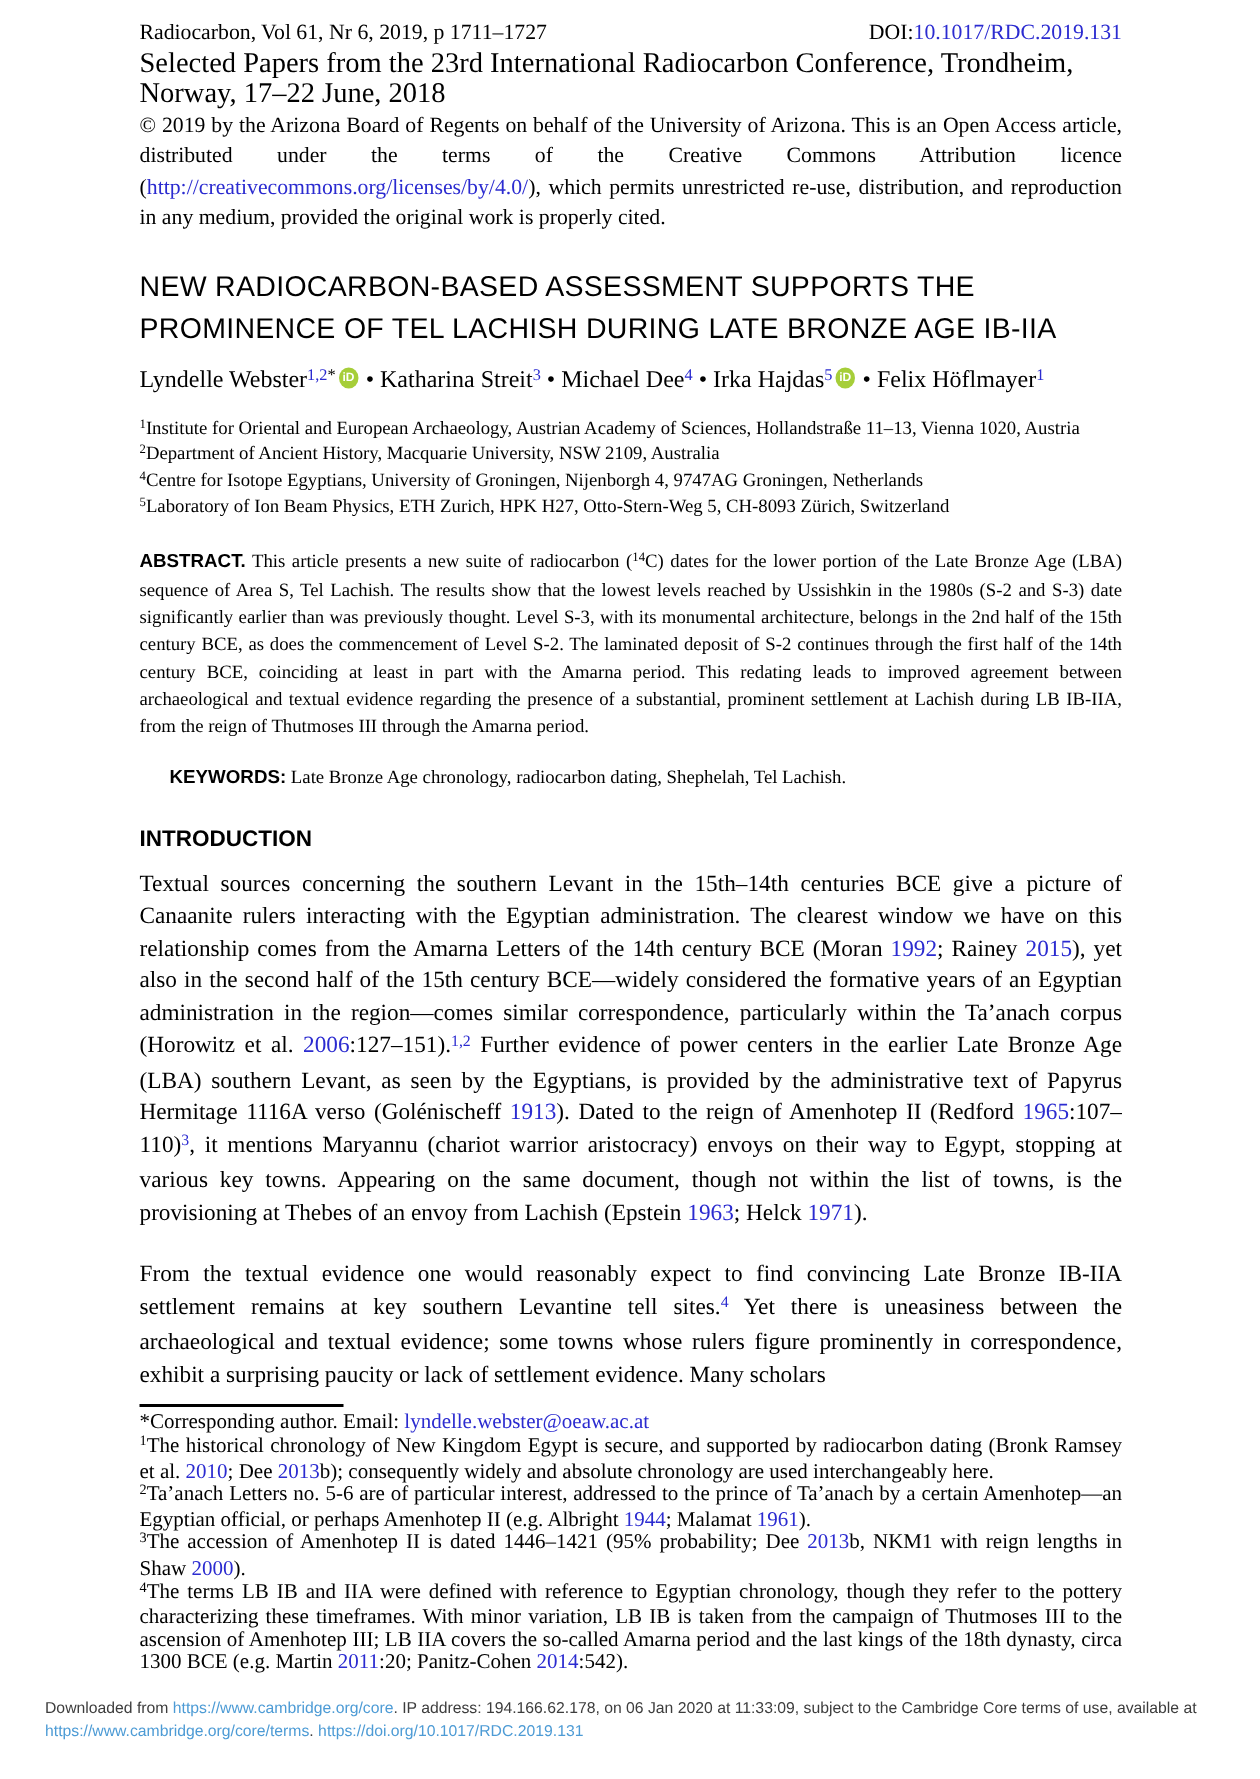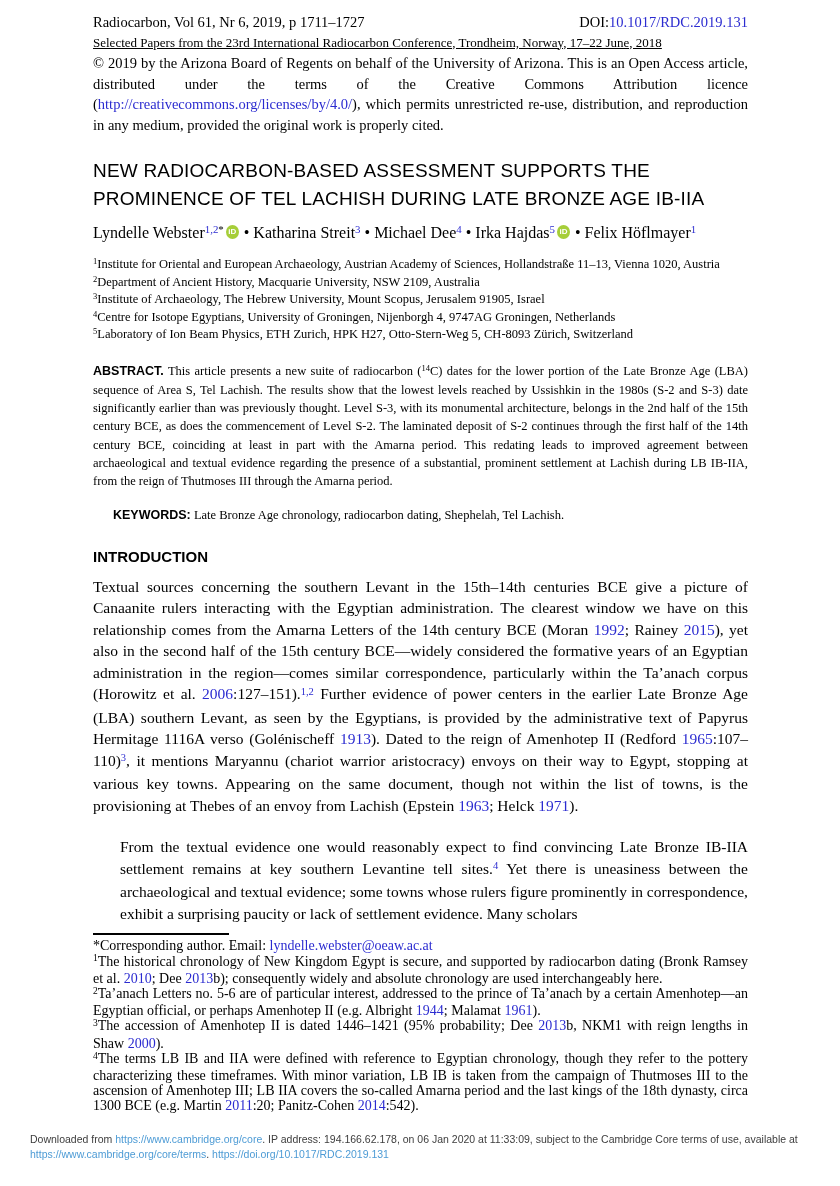--- a/index.html
+++ b/index.html
@@ -6,21 +6,21 @@
   body {
     width: 840px; height: 1186px;
     position: relative; overflow: hidden;
     font-family: "Liberation Serif", serif;
     color: #000;
   }
   .page { padding: 12px 92px 0 93px; }
 
   
   .hdr-line1 { display: flex; justify-content: space-between; font-size: 14.5px; line-height: 20.5px; }
-  .hdr-line2 { font-size: 13px; line-height: 20.5px; text-decoration: underline; }
+  .hdr-line2 { font-size: 19px; line-height: 20.5px; }
   .hdr-copy  { font-size: 14.5px; line-height: 20.5px; text-align: justify; }
 
   
   .title {
     font-family: "Liberation Sans", sans-serif;
     font-weight: normal; font-size: 19px; line-height: 28px;
     letter-spacing: 0.2px; margin-top: 22px; max-width: 640px;
   }
   .authors { font-size: 16px; line-height: 24px; margin-top: 8px; white-space: nowrap; }
 
@@ -32,21 +32,21 @@
   .abstract { margin-top: 18px; font-size: 12.5px; line-height: 18.3px; text-align: justify; }
   .kw { margin-top: 15px; font-size: 12.5px; line-height: 18.3px; padding-left: 20px; }
   .lbl-sans { font-family: "Liberation Sans", sans-serif; font-weight: bold; }
 
   
   .h-intro {
     font-family: "Liberation Sans", sans-serif; font-weight: bold;
     font-size: 15px; margin-top: 24px;
   }
   .body-par { font-size: 15.5px; line-height: 21.5px; text-align: justify; margin-top: 11px; }
-  .body-par + .body-par { margin-top: 20px; margin-left: 27px; }
+  .body-par + .body-par { margin-top: 20px; }
 
   
   .fn-rule { width: 136px; border: 0; border-top: 2px solid #000; margin: 9px 0 3px 0; }
   .fn { font-size: 14px; line-height: 15.2px; text-align: justify; }
 
   
   .footer {
     position: absolute; top: 1132px; left: 30px; right: 38px;
     font-family: "Liberation Sans", sans-serif;
     font-size: 10.5px; line-height: 15px; color: #3d3d3d;
@@ -78,21 +78,20 @@
   <div class="hdr-line2">Selected Papers from the 23rd International Radiocarbon Conference, Trondheim, Norway, 17–22 June, 2018</div>
   <div class="hdr-copy"><span>© 2019 by the Arizona Board of Regents on behalf of the University of Arizona. This is an Open Access article, distributed under the terms of the Creative Commons Attribution licence (</span><span class="seg-link">http://creativecommons.org/licenses/by/4.0/</span><span>), which permits unrestricted re-use, distribution, and reproduction in any medium, provided the original work is properly cited.</span></div>
 
   <div class="title">NEW RADIOCARBON-BASED ASSESSMENT SUPPORTS THE PROMINENCE OF TEL LACHISH DURING LATE BRONZE AGE IB-IIA</div>
 
   <div class="authors"><span>Lyndelle Webster</span><span class="seg-suplink">1,2</span><span class="seg-sup">*</span><span class="orcid">iD</span><span> • Katharina Streit</span><span class="seg-suplink">3</span><span> • Michael Dee</span><span class="seg-suplink">4</span><span> • Irka Hajdas</span><span class="seg-suplink">5</span><span class="orcid">iD</span><span> • Felix Höflmayer</span><span class="seg-suplink">1</span></div>
 
   <div class="affils">
     <div class="affil"><span class="seg-sup">1</span><span>Institute for Oriental and European Archaeology, Austrian Academy of Sciences, Hollandstraße 11–13, Vienna 1020, Austria</span></div>
     <div class="affil"><span class="seg-sup">2</span><span>Department of Ancient History, Macquarie University, NSW 2109, Australia</span></div>
-    <div class="affil"><span class="seg-sup">3</span><span>Institute of Archaeology, The Hebrew University, Mount Scopus, Jerusalem 91905, Israel</span></div>
     <div class="affil"><span class="seg-sup">4</span><span>Centre for Isotope Egyptians, University of Groningen, Nijenborgh 4, 9747AG Groningen, Netherlands</span></div>
     <div class="affil"><span class="seg-sup">5</span><span>Laboratory of Ion Beam Physics, ETH Zurich, HPK H27, Otto-Stern-Weg 5, CH-8093 Zürich, Switzerland</span></div>
   </div>
 
   <div class="abstract">
     <span class="lbl-sans">ABSTRACT.</span><span><span> This article presents a new suite of radiocarbon (</span><span class="seg-sup">14</span><span>C) dates for the lower portion of the Late Bronze Age (LBA) sequence of Area S, Tel Lachish. The results show that the lowest levels reached by Ussishkin in the 1980s (S-2 and S-3) date significantly earlier than was previously thought. Level S-3, with its monumental architecture, belongs in the 2nd half of the 15th century BCE, as does the commencement of Level S-2. The laminated deposit of S-2 continues through the first half of the 14th century BCE, coinciding at least in part with the Amarna period. This redating leads to improved agreement between archaeological and textual evidence regarding the presence of a substantial, prominent settlement at Lachish during LB IB-IIA, from the reign of Thutmoses III through the Amarna period.</span></span>
   </div>
 
   <div class="kw">
     <span class="lbl-sans">KEYWORDS:</span><span> Late Bronze Age chronology, radiocarbon dating, Shephelah, Tel Lachish.</span>

